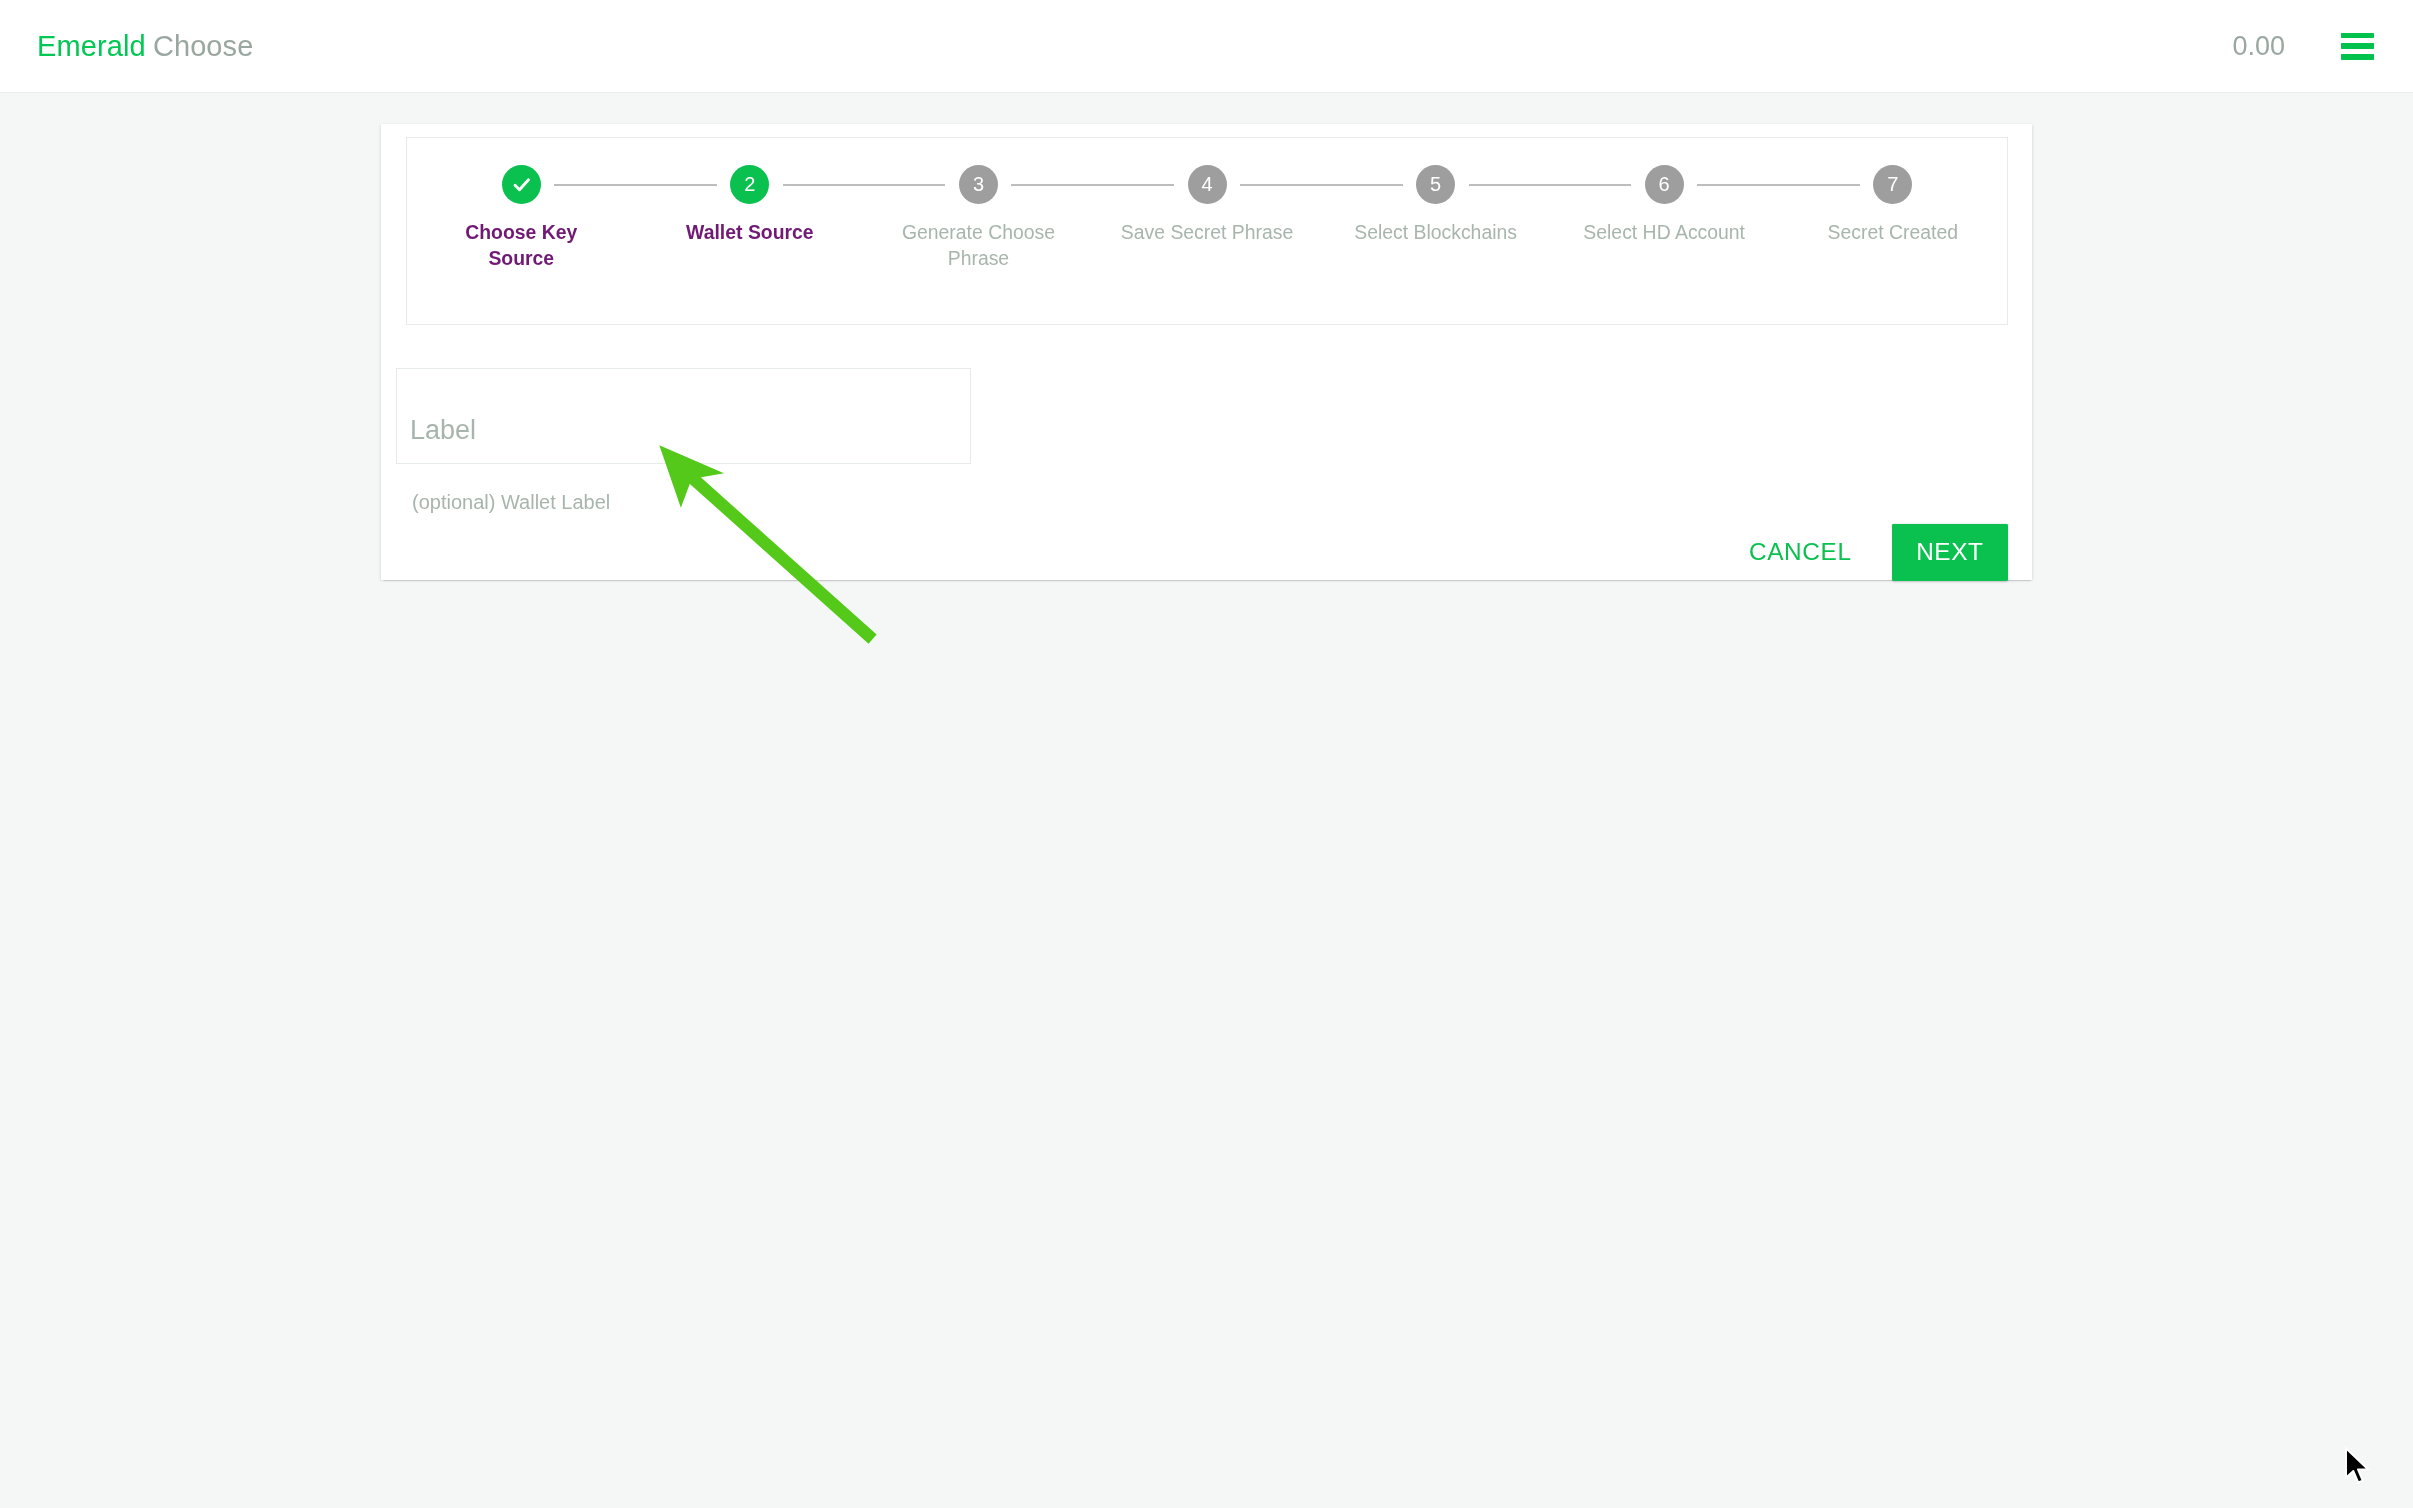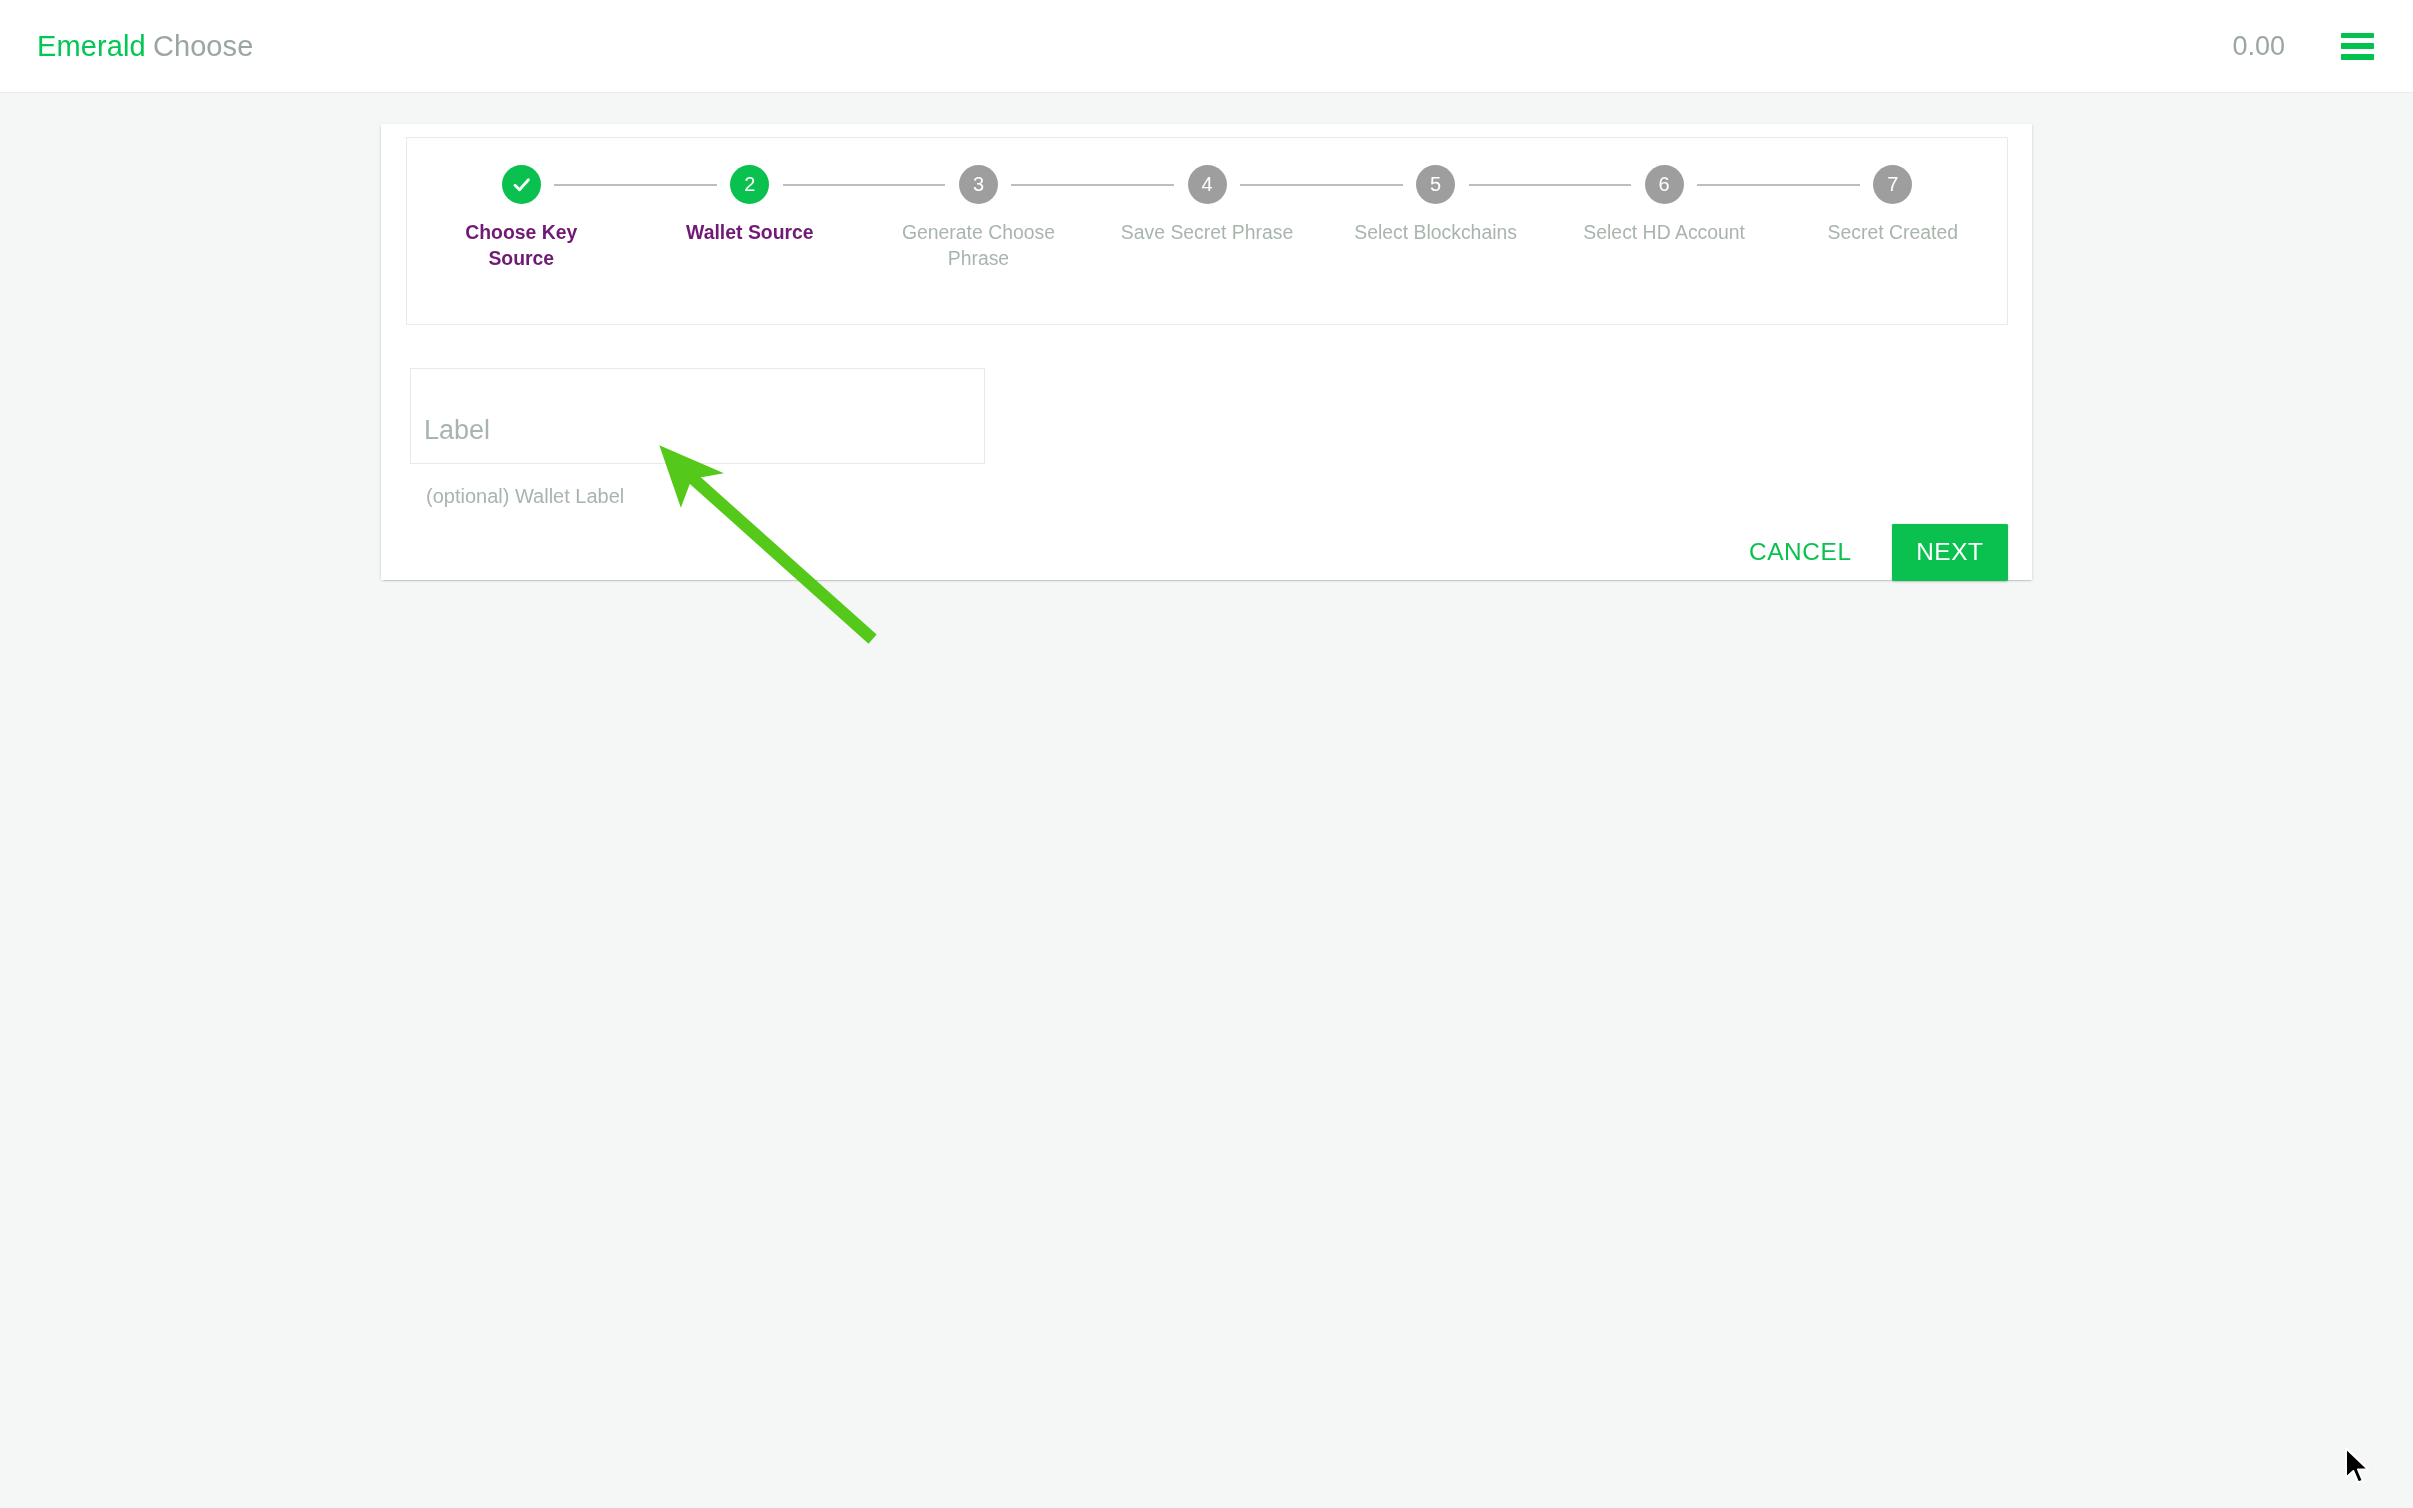--- a/index.html
+++ b/index.html
@@ -143,40 +143,40 @@
   }
   .step.is-current .step-label,
   .step.is-done .step-label {
     color: #701a75;
     font-weight: bold;
   }
 
   
   .field-wrap {
     position: absolute;
-    left: 29px;
+    left: 15px;
     top: 244px;
   }
   .text-input {
     width: 575px;
     height: 96px;
     box-sizing: border-box;
     border: 0.7px solid #e6eae8;
     background: #ffffff;
     font-family: "Liberation Sans", sans-serif;
     font-size: 27px;
     color: #2b2b2b;
     padding: 37px 13px 8.6px 13px;
     outline: none;
     border-radius: 0;
     display: block;
   }
   .text-input::placeholder { color: #a8b5ad; opacity: 1; }
   .helper-text {
-    margin-top: 21px;
+    margin-top: 27px;
     margin-left: 16px;
     font-size: 20px;
     color: #a8b5ad;
   }
 
   
   .actions {
     position: absolute;
     right: 24px;
     top: 400px;

